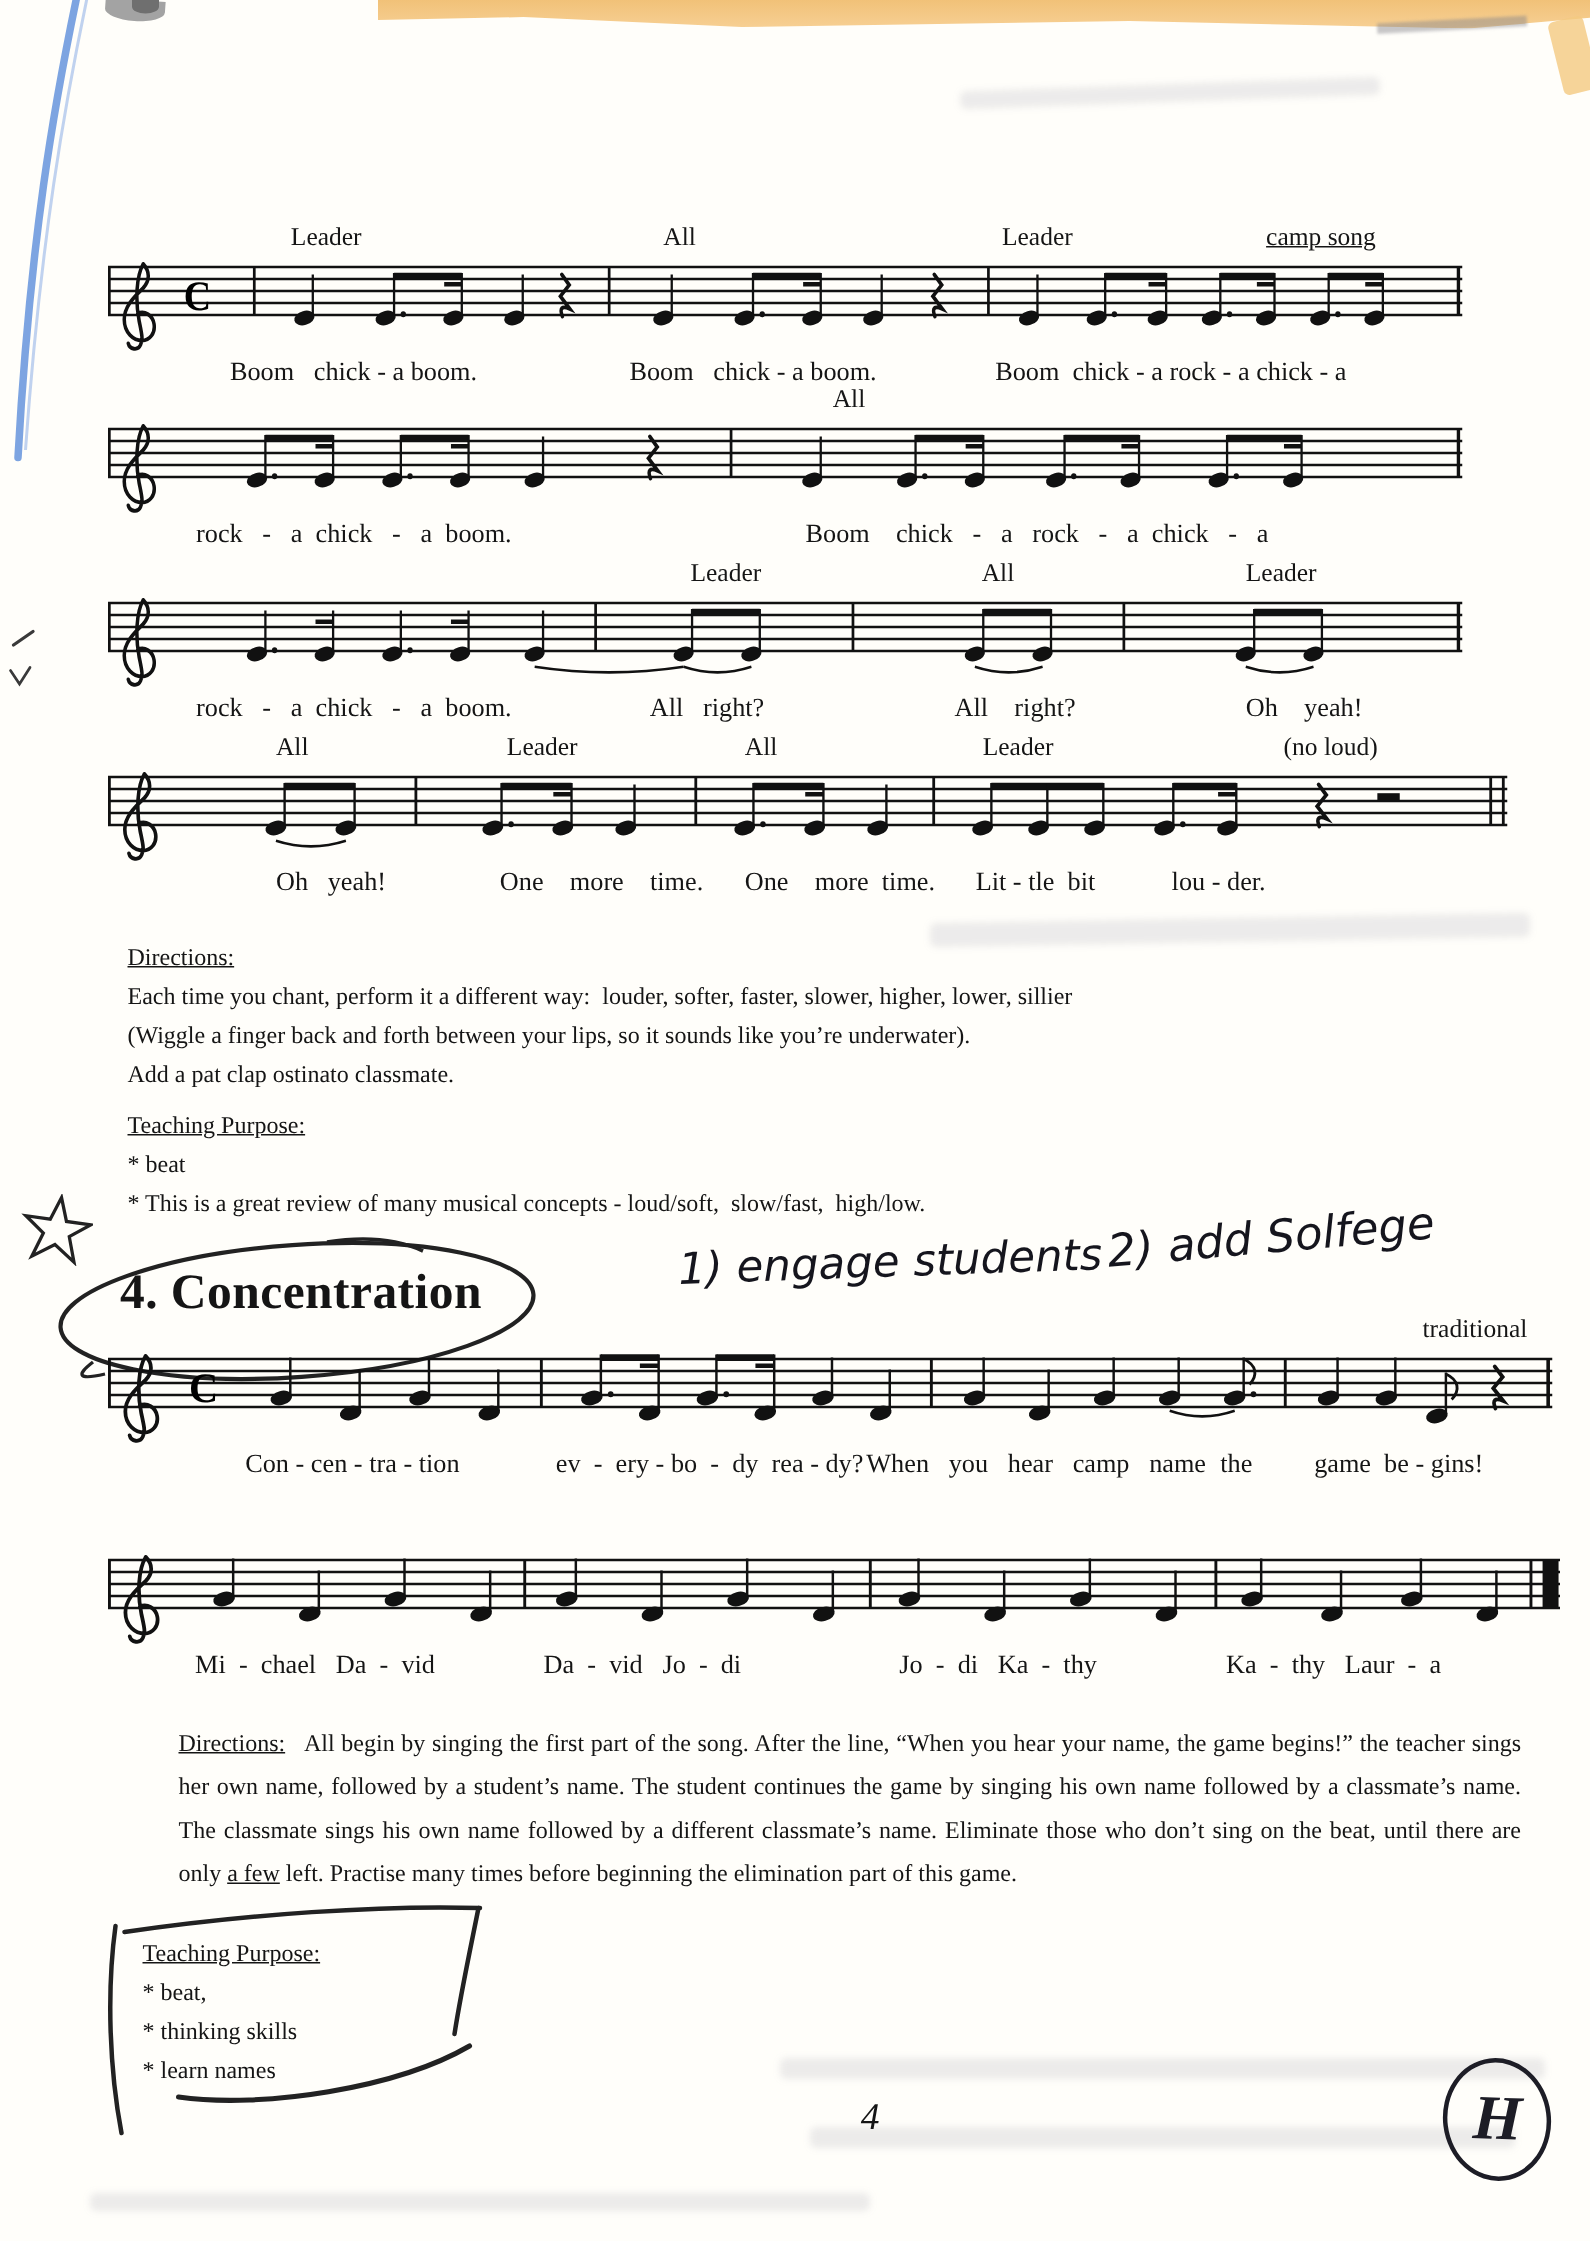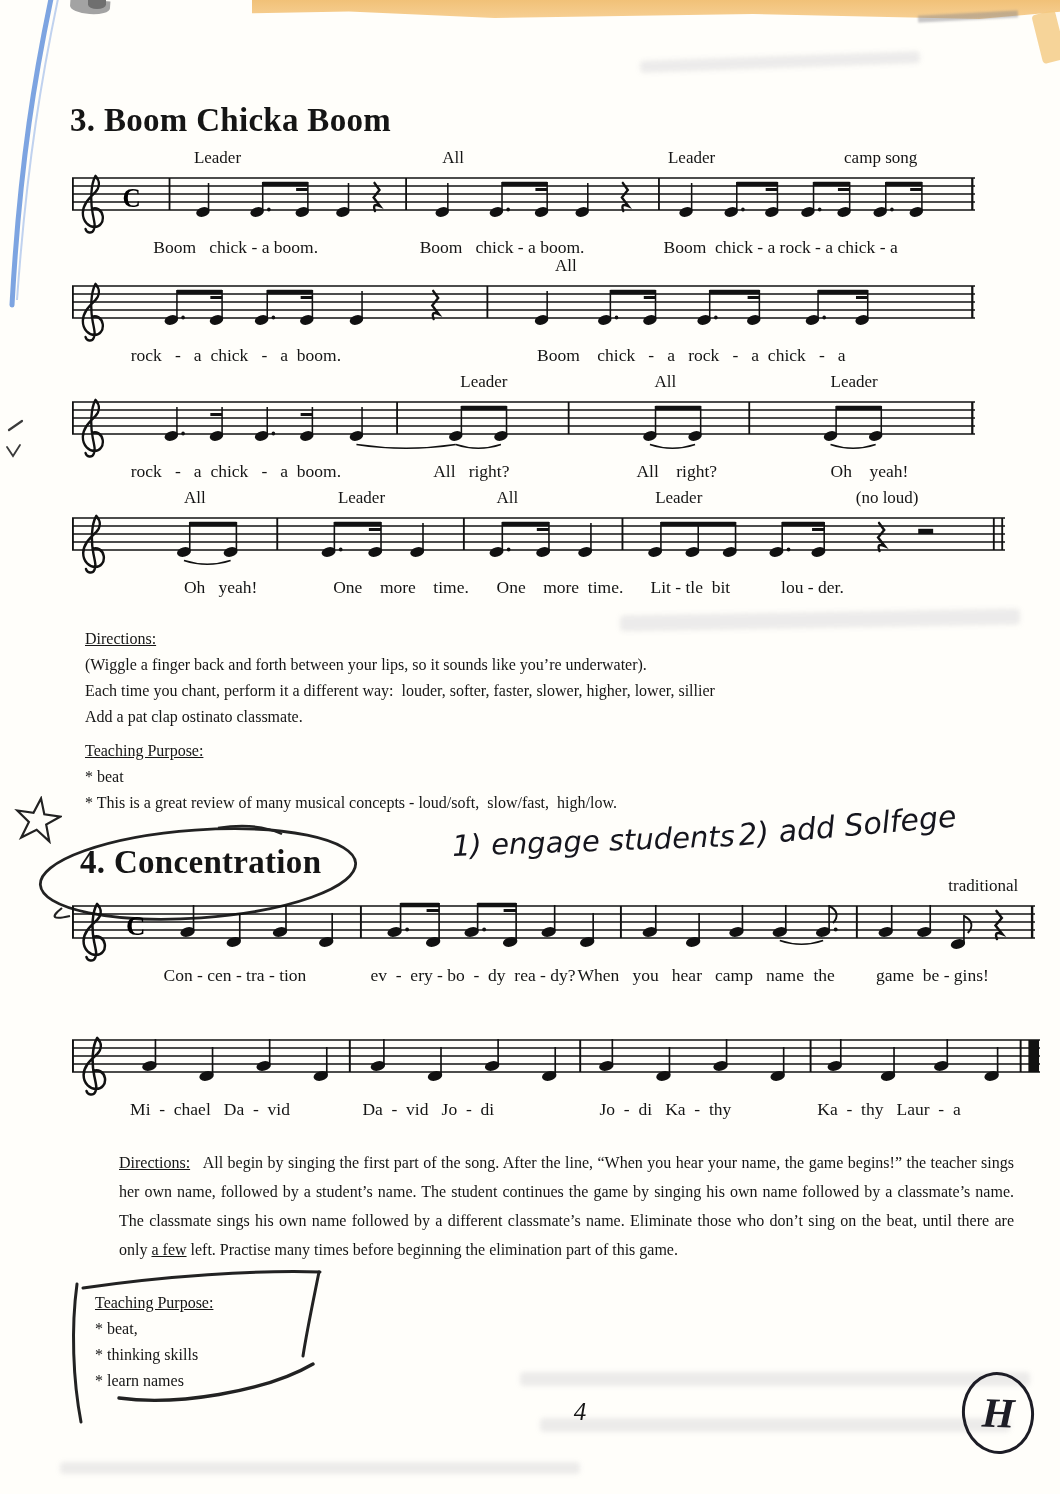--- a/index.html
+++ b/index.html
@@ -57,28 +57,27 @@
   <svg class="overlay" style="left:0;top:415px" width="34" height="56" viewBox="0 0 34 56">
     <path d="M 22 6 L 9 15" stroke="#3a3a3a" stroke-width="2.2" fill="none" stroke-linecap="round"></path>
     <path d="M 7 32 l 6 9 l 7 -11" stroke="#3a3a3a" stroke-width="1.8" fill="none" stroke-linecap="round"></path>
   </svg>
   <div class="ghost" style="left:620px;top:612px;width:400px;height:16px;transform:rotate(-1deg)"></div>
   <div class="ghost" style="left:520px;top:1372px;width:510px;height:14px"></div>
   <div class="ghost" style="left:540px;top:1418px;width:470px;height:14px"></div>
   <div class="ghost" style="left:60px;top:1462px;width:520px;height:12px"></div>
   <div class="ghost" style="left:640px;top:56px;width:280px;height:12px;transform:rotate(-2deg)"></div>
 
-  <div class="h1" style="left:70px;top:102px">3.  Boom Chicka Boom</div>
   <div>
       <div class="staffrow" style="top: 148px; width: 903px;">
         <div class="labels">
           <span style="left: 13.5%;">Leader</span>
           <span style="left: 41%;">All</span>
           <span style="left: 66%;">Leader</span>
-          <span style="left: 85.5%;">camp song</span>
+          <span style="left: 85.5%; text-decoration: underline;">camp song</span>
         </div>
         <svg class="music" viewBox="0 0 1000 64" preserveAspectRatio="none">
           <line x1="0" y1="8" x2="1000" y2="8" stroke="#111" stroke-width="1.6"></line>
           <line x1="0" y1="16" x2="1000" y2="16" stroke="#111" stroke-width="1.6"></line>
           <line x1="0" y1="24" x2="1000" y2="24" stroke="#111" stroke-width="1.6"></line>
           <line x1="0" y1="32" x2="1000" y2="32" stroke="#111" stroke-width="1.6"></line>
           <line x1="0" y1="40" x2="1000" y2="40" stroke="#111" stroke-width="1.6"></line>
           <line x1="1" y1="8" x2="1" y2="40" stroke="#111" stroke-width="2"></line>
           <path d="M 26 6 C 31 11 31 17 26 22 C 18 29 12 35 12 43 C 12 52 19 57 25 57 C 31 57 35 52 34 46 C 33 40 27 37 22 39 M 26 6 C 21 14 20 30 23 44 C 25 53 26 56 24 60 C 22 64 16 63 15 59" stroke="#111" stroke-width="2.6" fill="none" stroke-linecap="round"></path>
           <text x="56" y="37" font-size="28" font-weight="bold" font-family="&quot;Liberation Serif&quot;,serif">C</text>
@@ -326,22 +325,22 @@
           <span style="left: 28%;">One    more    time.</span>
           <span style="left: 45.5%;">One    more  time.</span>
           <span style="left: 62%;">Lit - tle  bit</span>
           <span style="left: 76%;">lou - der.</span>
         </div>
       </div>
     </div>
 
   <div class="textblock" style="top:626px">
     <div><span class="uh">Directions:</span></div>
+    <div style="white-space:pre-wrap">Each time you chant, perform it a different way:  louder, softer, faster, slower, higher, lower, sillier</div>
     <div style="white-space:pre-wrap">(Wiggle a finger back and forth between your lips, so it sounds like you’re underwater).</div>
-    <div style="white-space:pre-wrap">Each time you chant, perform it a different way:  louder, softer, faster, slower, higher, lower, sillier</div>
     <div style="white-space:pre-wrap">Add a pat clap ostinato classmate.</div>
   </div>
 
   <div class="textblock" style="top:738px">
     <div><span class="uh">Teaching Purpose:</span></div>
     <div style="white-space:pre-wrap">* beat</div>
     <div style="white-space:pre-wrap">* This is a great review of many musical concepts - loud/soft,  slow/fast,  high/low.</div>
   </div>
 
   <svg class="overlay" style="left:14px;top:796px" width="48" height="48" viewBox="0 0 44 44">

